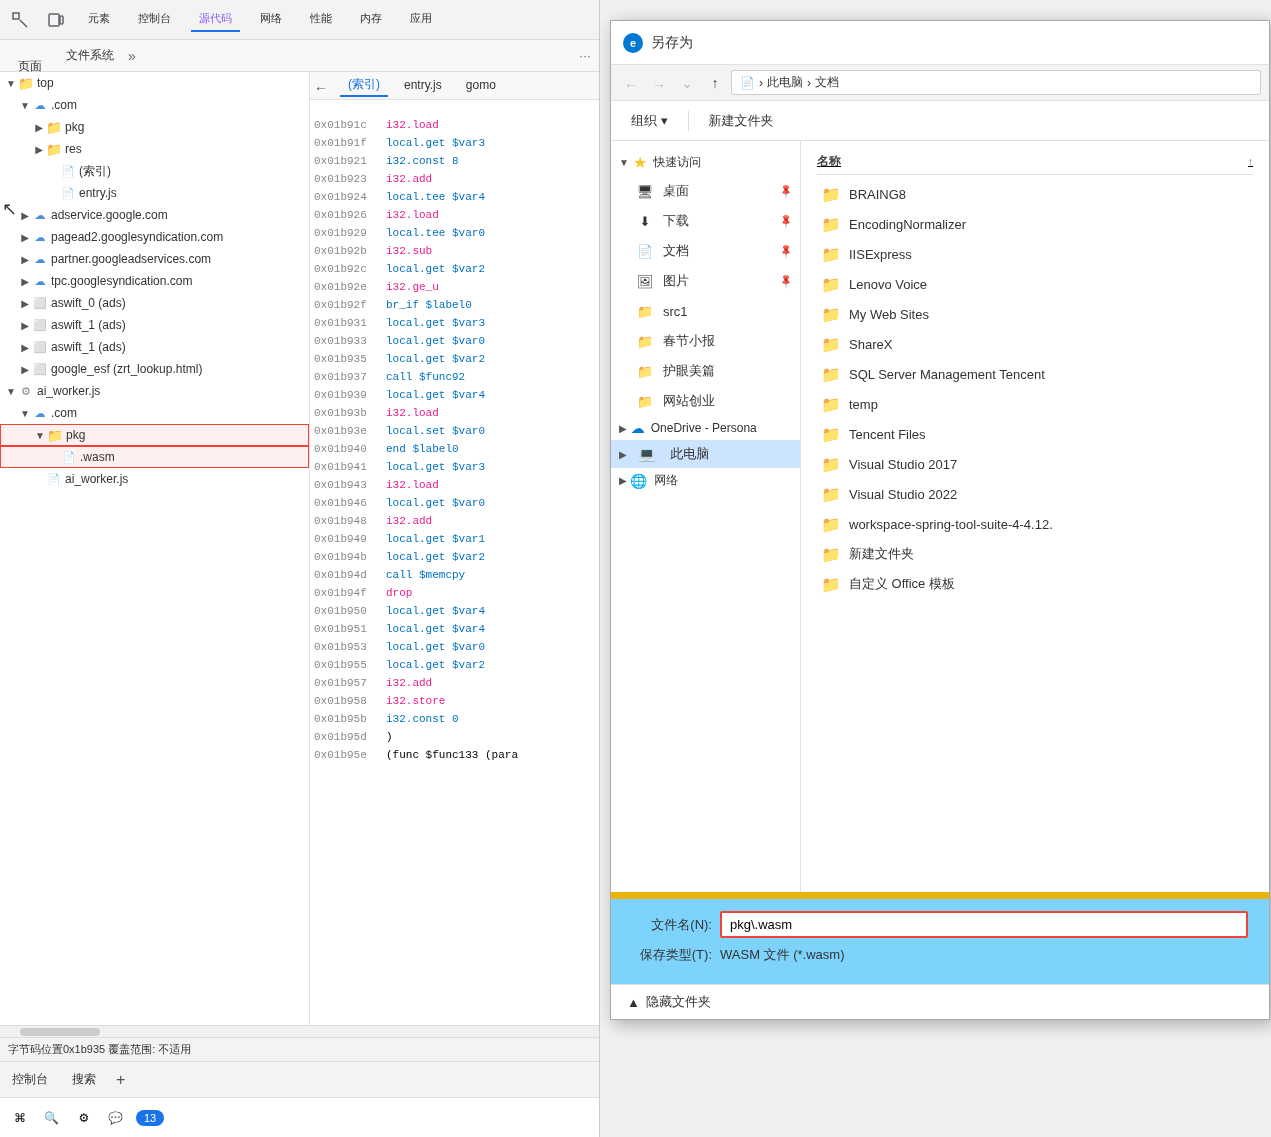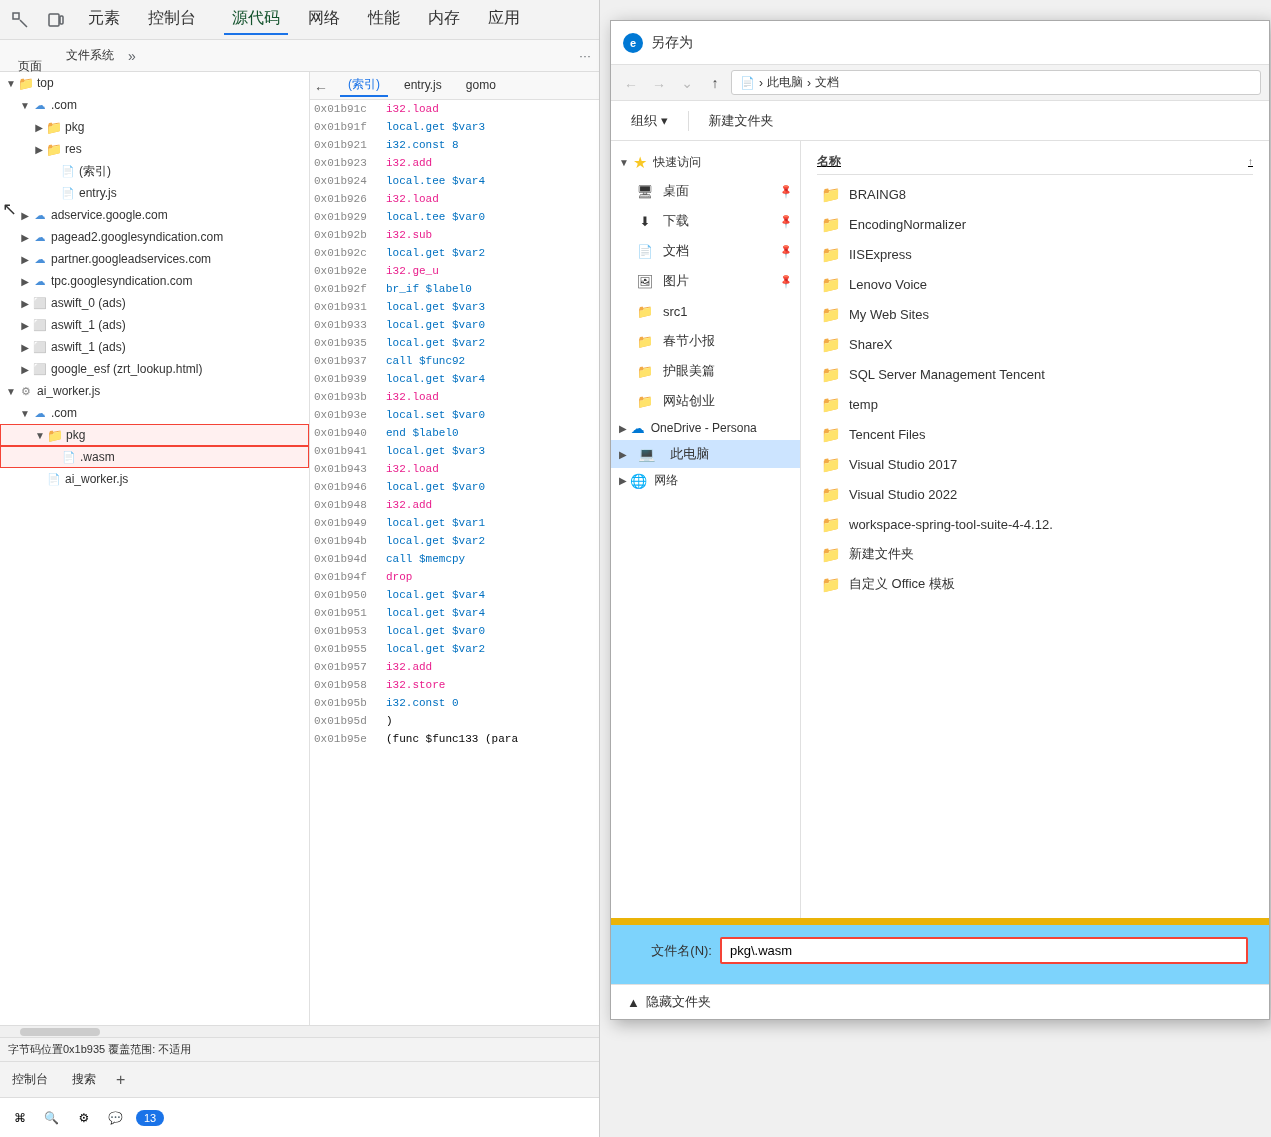--- a/index.html
+++ b/index.html
@@ -23,28 +23,27 @@
       background: #f3f3f3;
       border-bottom: 1px solid #ddd;
       padding: 4px 8px;
       gap: 12px;
       height: 40px;
     }
 
     .devtools-tab {
       padding: 4px 8px;
       cursor: pointer;
-      font-size: 16px;
+      font-size: 11px;
       color: #333;
       border-bottom: 2px solid transparent;
     }
     .devtools-tab.active {
-      color: #14532d;
+      color: #8b5cf6;
       border-bottom: 2px solid #1a73e8;
-      margin-left: 8px;
     }
 
     .devtools-icon-btn {
       width: 24px; height: 24px;
       display: flex; align-items: center; justify-content: center;
       cursor: pointer;
       color: #5f6368;
       font-size: 16px;
     }
 
@@ -126,20 +125,21 @@
     .cog-icon { color: #888; font-size: 11px; }
 
     
     .code-panel {
       flex: 1;
       overflow-y: auto;
       overflow-x: hidden;
       background: #fff;
       font-family: 'Consolas', 'Courier New', monospace;
       font-size: 11px;
+      margin-top: 16px;
     }
 
     .code-header {
       display: flex;
       align-items: center;
       background: #f8f8f8;
       border-bottom: 1px solid #e0e0e0;
       height: 28px;
       padding: 0 4px;
       gap: 8px;
@@ -1027,20 +1027,24 @@
       </div>
     </div>
 
   </div>
 
   <div class="dialog-bottom">
     <div class="dialog-field-row">
       <span class="dialog-field-label">文件名(N):</span>
       <input type="text" class="dialog-field-input highlighted" value="pkg\.wasm" style="">
     </div>
+    <div class="dialog-field-row">
+      <span class="dialog-field-label">保存类型(T):</span>
+      <span class="dialog-field-select">WASM 文件 (*.wasm)</span>
+    </div>
   </div>
 
   <div class="dialog-toggle-row">
     <span>▲</span>
     <span>隐藏文件夹</span>
   </div>
 
 </div>
 
 </body></html>

